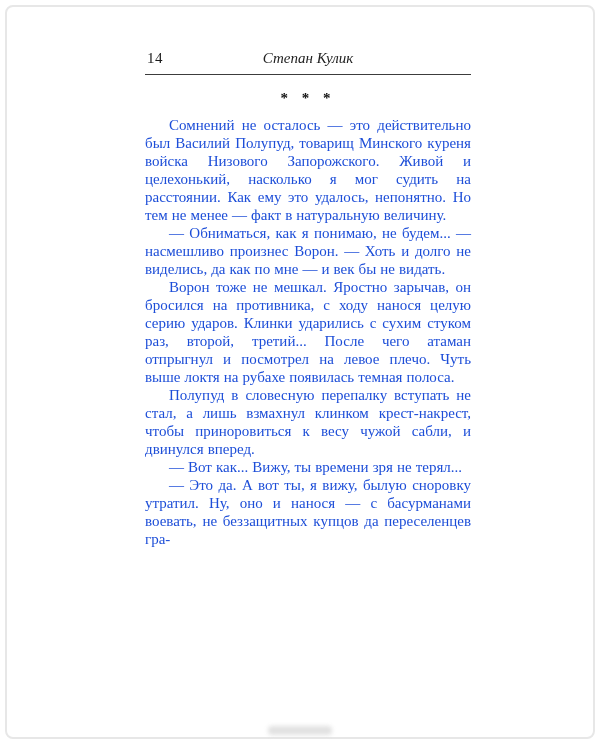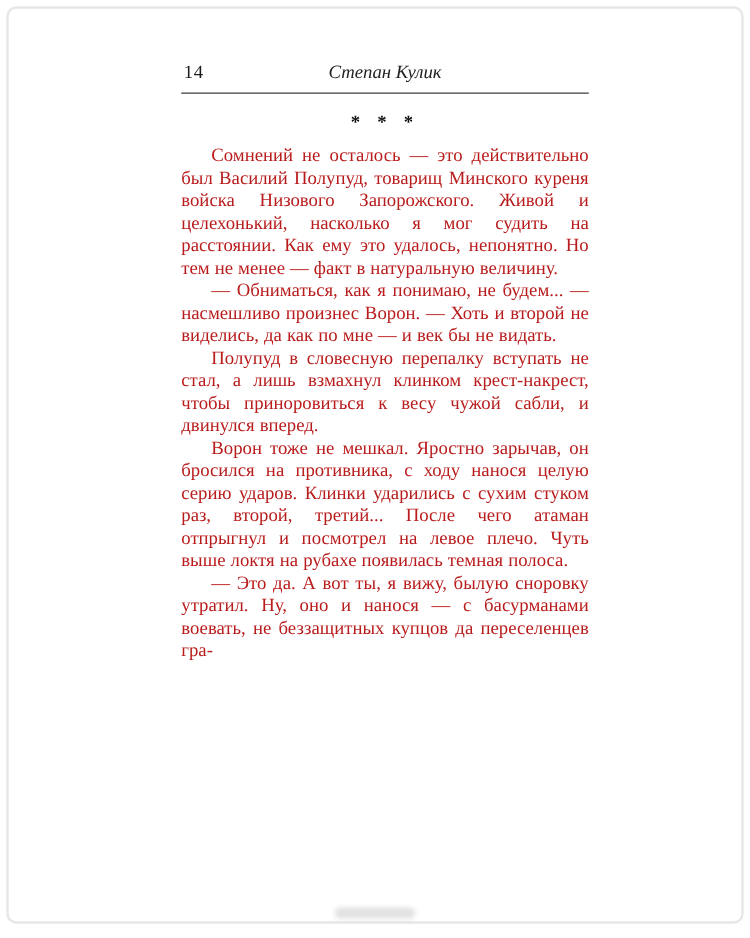--- a/index.html
+++ b/index.html
@@ -61,21 +61,21 @@
     font-size: 15px;
     letter-spacing: 5px;
     color: #111111;
   }
   .body-text p {
     margin: 0;
     font-size: 15px;
     line-height: 18px;
     text-align: justify;
     text-indent: 24px;
-    color: #b91c1c;
+    color: #1d4ed8;
     word-spacing: 0.02em;
     -webkit-hyphens: auto;
     hyphens: auto;
   }
   .scan-artifact {
     position: absolute;
     left: 50%;
     bottom: 9px;
     transform: translateX(-50%);
     width: 64px;
@@ -98,22 +98,23 @@
       <span class="page-number">14</span>
       <span class="running-head-title">Степан Кулик</span>
     </div>
 
     <hr class="header-rule">
 
     <div class="section-divider">* * *</div>
 
     <div class="body-text">
       <p>Сомнений не осталось — это действительно был Василий Полупуд, товарищ Минского куреня войска Низового Запорожского. Живой и целехонький, насколько я мог судить на расстоянии. Как ему это удалось, непонятно. Но тем не менее — факт в натуральную величину.</p>
-      <p>— Обниматься, как я понимаю, не будем... — насмешливо произнес Ворон. — Хоть и второй не виделись, да как по мне — и век бы не видать.</p>
+      <p>— Обниматься, как я понимаю, не будем... — насмешливо произнес Ворон. — Хоть и долго не виделись, да как по мне — и век бы не видать.</p>
+      <p>Ворон тоже не мешкал. Яростно зарычав, он бросился на противника, с ходу нанося целую серию ударов. Клинки ударились с сухим стуком раз, второй, третий... После чего атаман отпрыгнул и посмотрел на левое плечо. Чуть выше локтя на рубахе появилась темная полоса.</p>
       <p>Полупуд в словесную перепалку вступать не стал, а лишь взмахнул клинком крест-накрест, чтобы приноровиться к весу чужой сабли, и двинулся вперед.</p>
-      <p>Ворон тоже не мешкал. Яростно зарычав, он бросился на противника, с ходу нанося целую серию ударов. Клинки ударились с сухим стуком раз, второй, третий... После чего атаман отпрыгнул и посмотрел на левое плечо. Чуть выше локтя на рубахе появилась темная полоса.</p>
+      <p>— Вот как... Вижу, ты времени зря не терял...</p>
       <p>— Это да. А вот ты, я вижу, былую сноровку утратил. Ну, оно и нанося — с басурманами воевать, не беззащитных купцов да переселенцев гра-</p>
     </div>
 
   </div>
 
   <div class="scan-artifact"></div>
 </div>
 
 </body></html>

